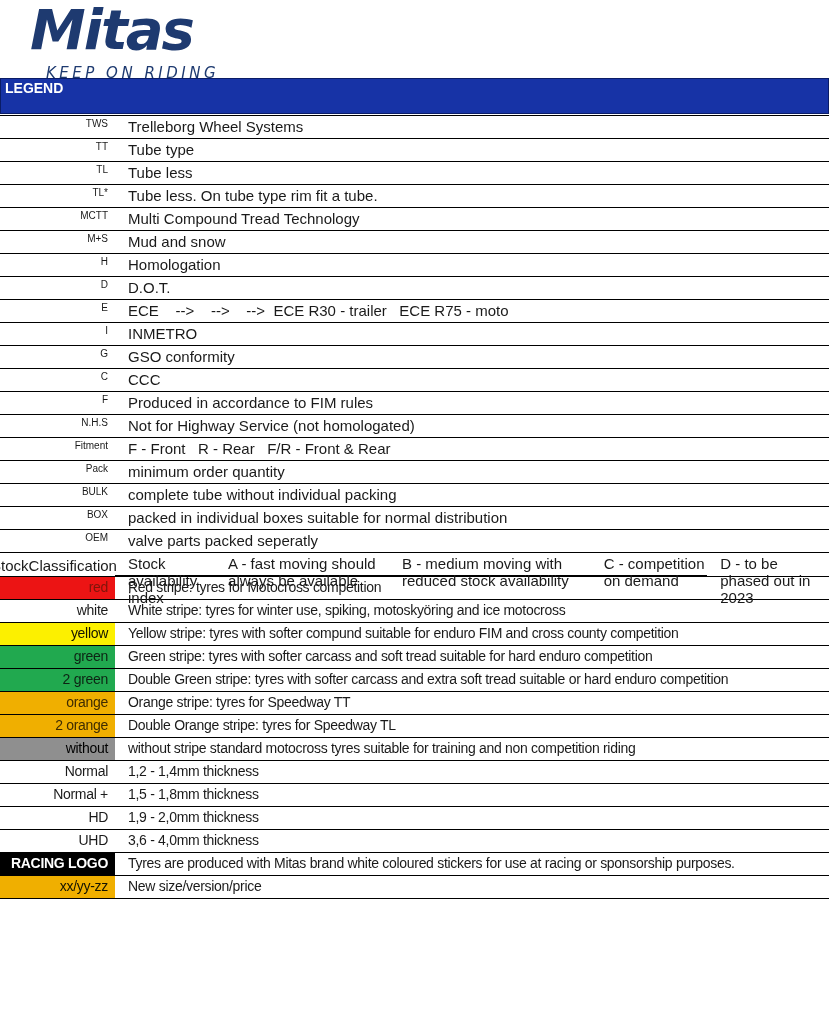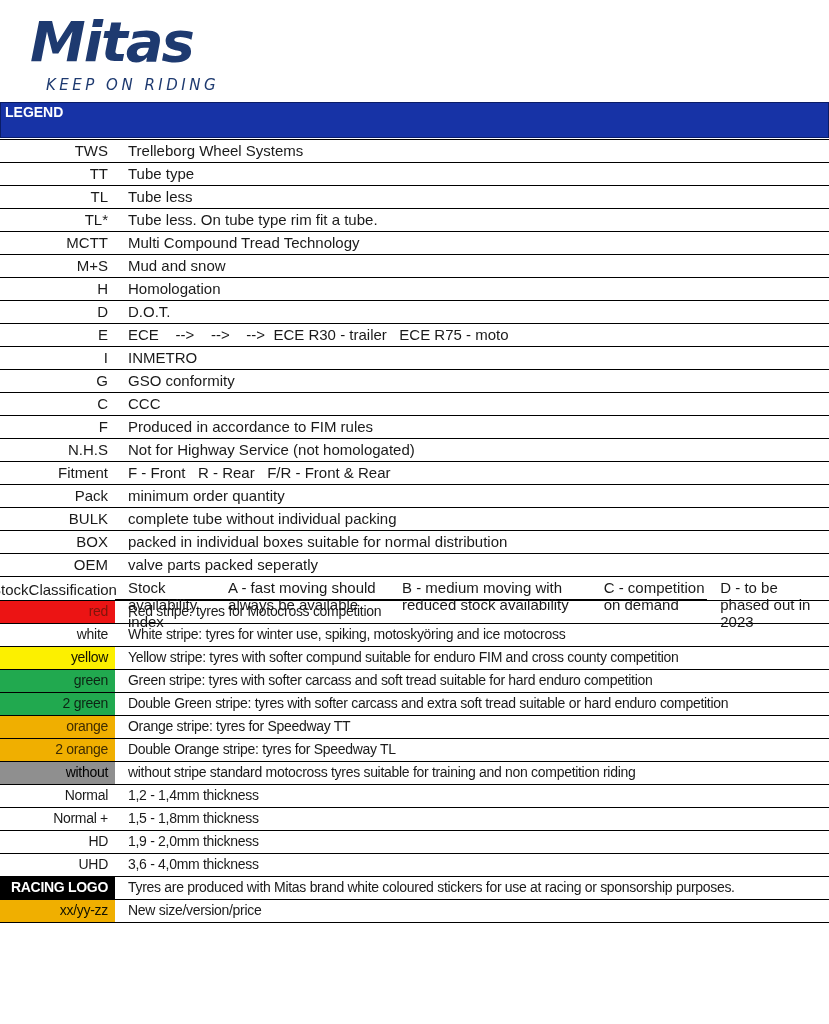--- a/index.html
+++ b/index.html
@@ -7,21 +7,21 @@
   body {
     font-family: "Liberation Sans", sans-serif;
     color: #1a1a1a;
     width: 829px;
     height: 1024px;
     overflow: hidden;
     position: relative;
   }
 
   
-  .header { height: 102px; padding-top: 12px; }
+  .header { height: 78px; padding-top: 0; }
   .logo-text {
     font-family: "DejaVu Sans", sans-serif;
     font-weight: 900;
     font-style: italic;
     font-size: 56px;
     line-height: 60px;
     letter-spacing: -2px;
     color: var(--logo-navy);
     margin-left: 30px;
   }
@@ -54,21 +54,21 @@
     display: flex;
     min-height: 23px;
     border-bottom: 1px solid #000;
     align-items: stretch;
   }
   .code {
     width: 115px;
     flex: 0 0 115px;
     text-align: right;
     padding: 2px 7px 0 0;
-    font-size: 15px;
+    font-size: 10px;
     white-space: nowrap;
   }
   .desc {
     flex: 1 1 auto;
     padding: 2px 2px 0 13px;
     font-size: 15px;
     white-space: pre-wrap;
     overflow: hidden;
   }
   .condensed .code { font-size: 14px; letter-spacing: -0.3px; }

